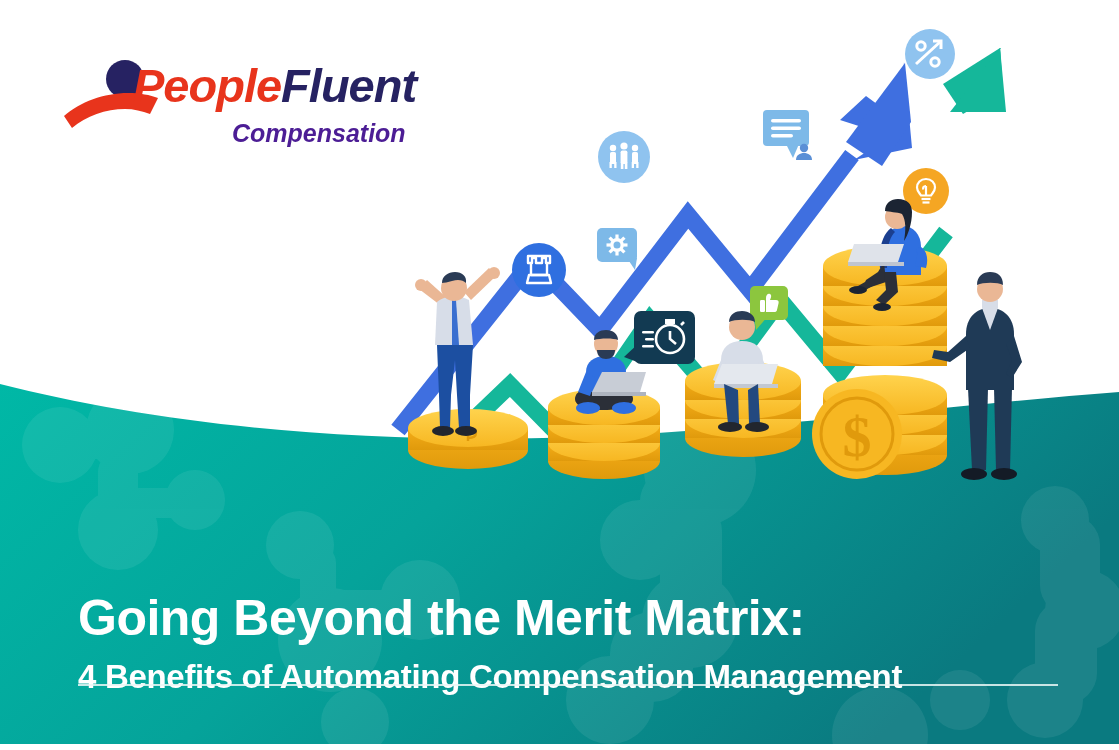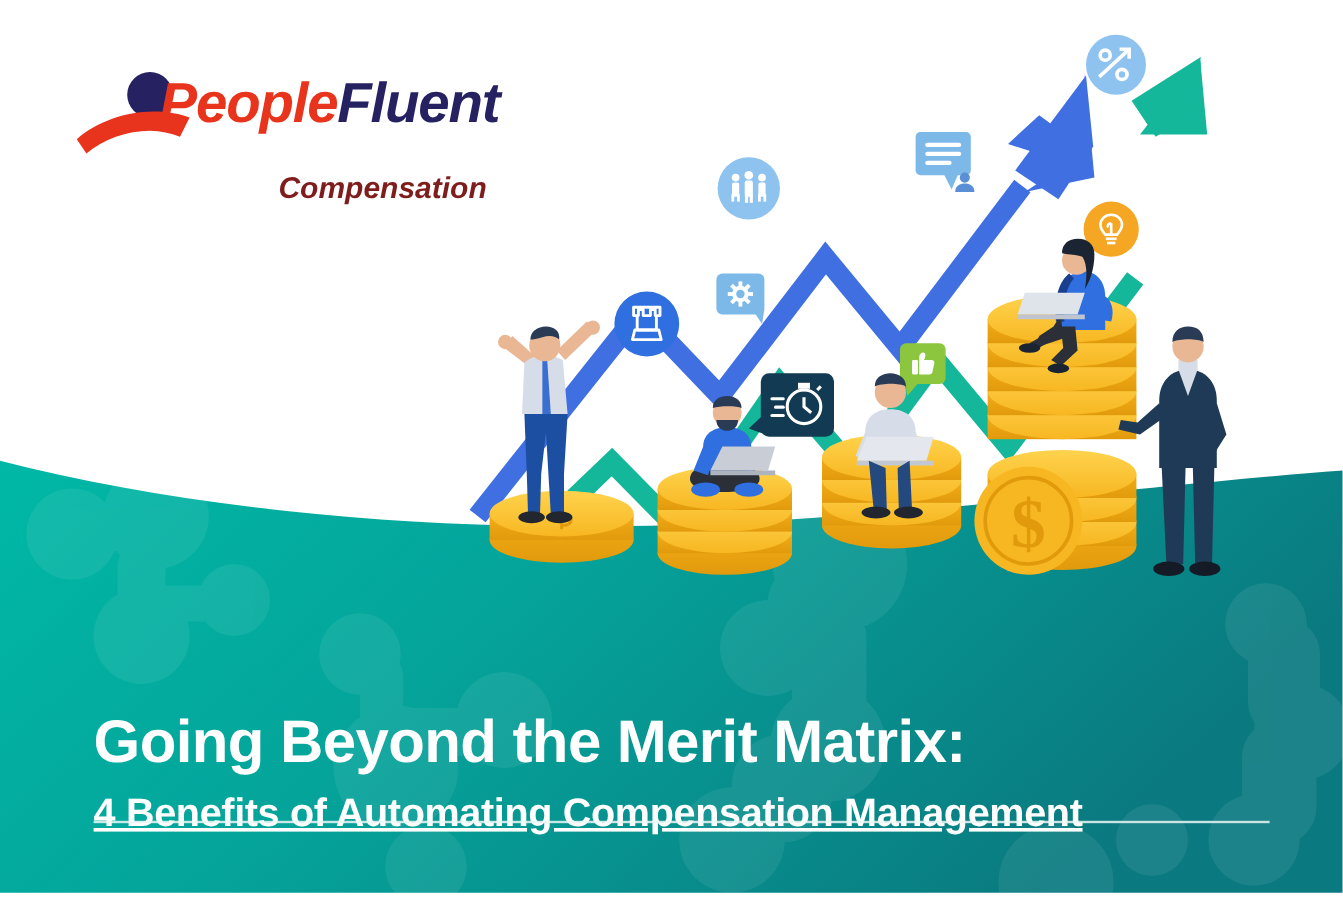--- a/index.html
+++ b/index.html
@@ -19,33 +19,33 @@
   .logo-wordmark{
     position:absolute;left:133px;top:62px;
     font-size:47px;font-weight:bold;font-style:italic;
     letter-spacing:-1px;line-height:1;white-space:nowrap;
   }
   .lw-people{color:#e8341c;}
   .lw-fluent{color:#262262;}
   .logo-sub{
     position:absolute;left:232px;top:119px;
     font-size:25px;font-weight:bold;font-style:italic;
-    color:#7f1d1d;letter-spacing:0px;white-space:nowrap;margin-top:24px;
+    color:#4c1d95;letter-spacing:0px;white-space:nowrap;
   }
 
   
   .title-wrap{position:absolute;left:78px;top:548px;width:985px;margin-top:44px;}
   .title-main{
     font-size:50px;font-weight:bold;color:#ffffff;
     letter-spacing:-0.5px;line-height:1.05;white-space:nowrap;
   }
   .title-sub{
     margin-top:14px;
     font-size:33px;font-weight:bold;color:#ffffff;
-    letter-spacing:-0.3px;line-height:1.1;white-space:nowrap;text-decoration:underline;
+    letter-spacing:-0.3px;line-height:1.1;white-space:nowrap;
   }
   .title-rule{
     position:absolute;left:78px;top:684px;width:980px;height:2px;
     background:#eaf7f6;opacity:.85;
   }
 
   
   .illus{position:absolute;left:0;top:0;width:1119px;height:750px;}
 </style>
 </head>

